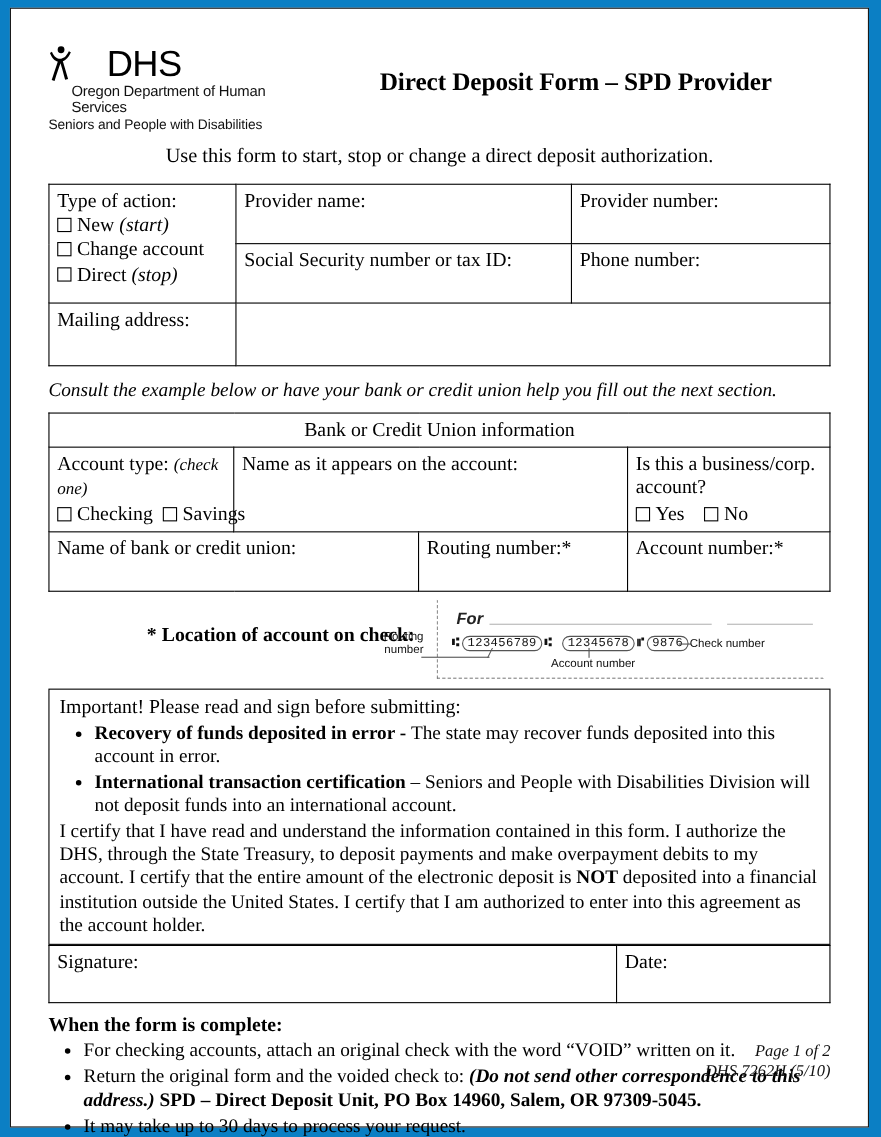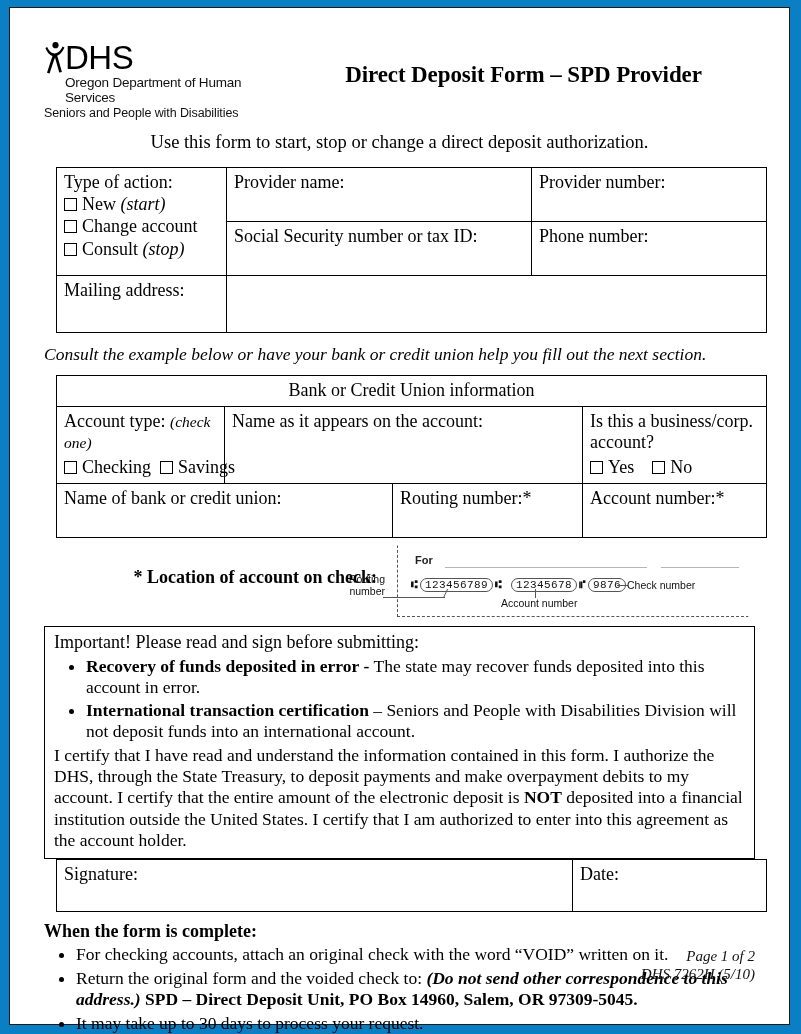--- a/index.html
+++ b/index.html
@@ -39,20 +39,21 @@
   }
   .logo-block {
     width: 248px;
     flex: 0 0 248px;
     padding-top: 3px;
   }
   .logo-top {
     display: flex;
     align-items: flex-end;
     height: 35px;
+    gap: 32px;
   }
   .logo-figure {
     width: 22px;
     height: 34px;
     flex: 0 0 22px;
     position: relative;
   }
   .logo-dhs {
     font-family: "Liberation Sans", sans-serif;
     font-size: 33px;
@@ -90,21 +91,20 @@
     font-size: 18.5px;
     margin-top: 12px;
     margin-bottom: 0;
   }
 
   
   table.form {
     width: 100%;
     border-collapse: collapse;
     table-layout: fixed;
-    margin-left: 12px;
   }
   table.form td {
     border: 1px solid #000;
     vertical-align: top;
     padding: 4px 7px 5px 7px;
     font-size: 18px;
     line-height: 1.18;
   }
   .t1 { margin-top: 14px; }
 
@@ -164,22 +164,23 @@
     bottom: 6px;
     border-left: 1.5px dashed #555;
     border-bottom: 1.5px dashed #555;
     border-right: 1.5px dashed #fff;
     border-top: 1.5px dashed #fff;
   }
   .check-for {
     position: absolute;
     left: 26px;
     top: 9px;
+    font-style: italic;
     font-weight: bold;
-    font-size: 11px;
+    font-size: 15px;
     color: #222;
   }
   .rule-a {
     position: absolute;
     left: 56px;
     top: 22px;
     width: 202px;
     border-bottom: 1px solid #b5b5b5;
   }
   .rule-b {
@@ -356,21 +357,21 @@
       <tr>
         <td rowspan="2">
           <div>Type of action:</div>
           <div class="action-line">
             <span class="cb"></span><span>New</span> <span class="it">(start)</span>
           </div>
           <div class="action-line">
             <span class="cb"></span><span>Change account</span>
           </div>
           <div class="action-line">
-            <span class="cb"></span><span>Consult</span> <span class="it">(stop)</span>
+            <span class="cb"></span><span>Direct</span> <span class="it">(stop)</span>
           </div>
         </td>
         <td style="height:44px">
           <span>Provider name:</span>
         </td>
         <td>
           <span>Provider number:</span>
         </td>
       </tr>
       <tr>

